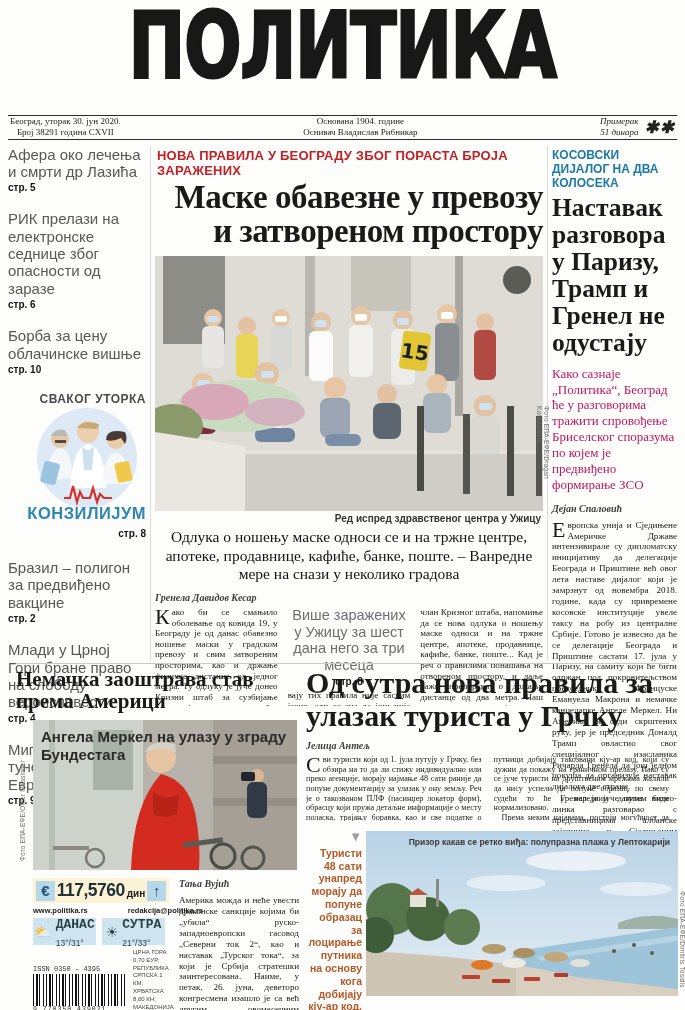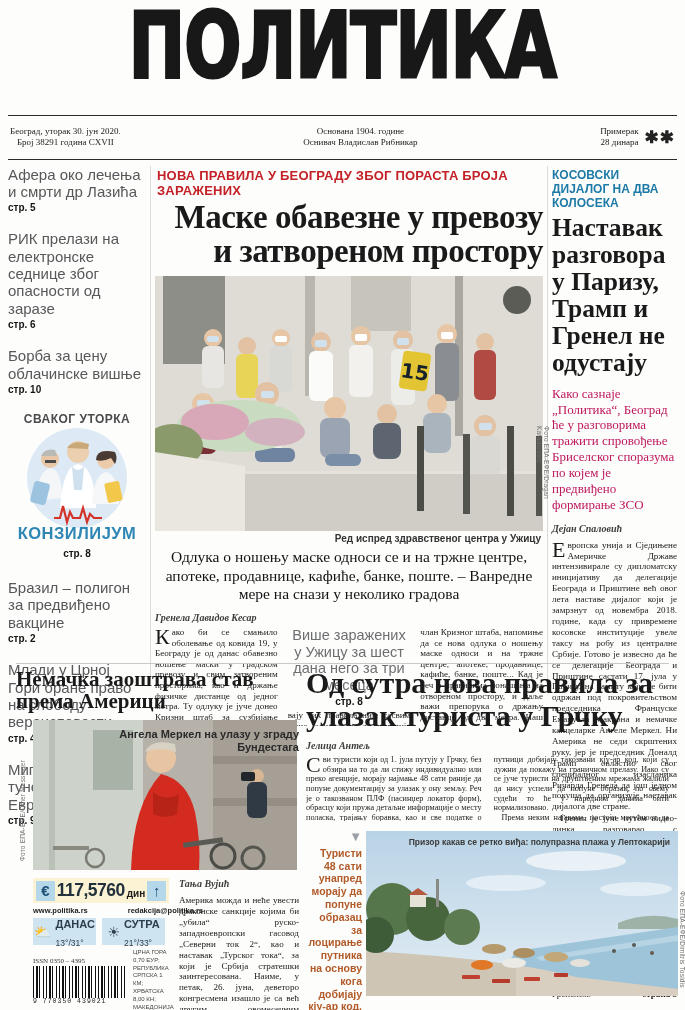--- a/index.html
+++ b/index.html
@@ -7,38 +7,38 @@
         font-family:"Liberation Serif",serif;color:#1a1a1a;overflow:hidden;}
   .inner{position:absolute;left:8px;right:8px;top:0;}
 
   
   .masthead{text-align:center;padding-top:6px;}
   .logo{display:inline-block;font-family:"DejaVu Sans",sans-serif;font-weight:bold;
         font-size:66px;letter-spacing:-1px;color:#181818;-webkit-text-stroke:2.2px #181818;
         transform:scale(1.02,1.38);transform-origin:center 70%;line-height:95px;}
   .dateline{display:flex;justify-content:space-between;align-items:center;
             border-top:1.3px solid #2a2a2a;border-bottom:1px solid #2a2a2a;
-            padding:10px 2px;margin-top:14px;font-size:9px;line-height:1.25;color:#222;}
+            padding:0 2px;margin-top:14px;font-size:9px;line-height:1.25;color:#222;}
   .dateline .c{text-align:center;}
-  .dateline .r{display:flex;align-items:center;gap:6px;text-align:right;}
+  .dateline .r{display:flex;align-items:center;gap:6px;text-align:right;font-style:italic;}
   .ed-marks{font-size:17px;font-weight:bold;letter-spacing:1px;}
 
   
   .topgrid{display:flex;margin-top:6px;height:515px;}
   .vrule{width:1px;background:#dcdcda;margin:0 4px;}
   .sidebar{width:138px;font-family:"Liberation Sans",sans-serif;}
   .lead{width:388px;}
   .kosovo{flex:1;}
 
   
   .sb-item{margin:0 0 17px 0;}
   .sb-title{font-size:15px;line-height:1.16;color:#57585a;}
   .pageref{font-family:"Liberation Sans",sans-serif;font-size:10px;font-weight:bold;color:#141414;}
   .sb-item .pageref{display:block;margin-top:2px;}
-  .promo{text-align:center;margin:4px 0 18px 0;}
+  .promo{text-align:right;margin:4px 0 18px 0;}
   .promo-head{font-size:12px;font-weight:bold;color:#4a4b4d;letter-spacing:.5px;}
   .promo-title{font-size:16.5px;font-weight:bold;color:#2e86b5;margin-top:-10px;letter-spacing:.5px;}
 
   
   .kicker{font-family:"Liberation Sans",sans-serif;font-size:13px;font-weight:bold;
           color:#c32127;letter-spacing:.2px;margin:2px 0 2px 2px;}
   .lead h1{font-size:33px;line-height:1.04;text-align:right;margin:2px 0 8px 0;
            font-weight:bold;letter-spacing:-.5px;}
   .photo{position:relative;}
   .photo svg{display:block;}
@@ -66,38 +66,38 @@
   .kbody{font-size:9.1px;line-height:1.2;text-align:justify;}
   .kbody p{margin:0 0 0 0;}
   .kbody p + p{text-indent:8px;margin-top:1px;}
 
   
   .hrule{position:absolute;left:8px;right:8px;top:663px;height:1px;background:#c9c9c7;}
   .bottom{position:absolute;left:8px;right:8px;top:666px;height:340px;}
   .germany{position:absolute;left:0;top:2px;width:283px;}
   .germany h2{font-size:21px;line-height:1.05;margin:0 0 8px 0;font-weight:bold;}
   .merkel-wrap{position:relative;margin-left:17px;}
-  .merkel-cap{position:absolute;left:22px;top:8px;font-family:"Liberation Sans",sans-serif;
-              font-size:11px;font-weight:bold;color:#2a2a2a;line-height:1.2;text-align:right;}
+  .merkel-cap{position:absolute;left:8px;top:8px;font-family:"Liberation Sans",sans-serif;
+              font-size:15px;font-weight:bold;color:#2a2a2a;line-height:1.2;}
   .g-info{display:flex;gap:10px;margin-top:8px;}
   .infobox{width:136px;margin-left:17px;font-family:"Liberation Sans",sans-serif;}
   .eurorow{display:flex;align-items:center;background:#fbf3d3;padding:2px 3px;gap:2px;}
   .chip{background:#b5d7ea;color:#1d4f74;font-weight:bold;display:flex;align-items:center;
         justify-content:center;width:20px;height:20px;font-size:15px;}
   .rate{font-size:17.5px;font-weight:bold;color:#21303c;letter-spacing:-.5px;}
   .din{font-size:10px;font-weight:bold;align-self:flex-end;padding-bottom:2px;}
   .links{display:flex;justify-content:space-between;font-size:7.5px;font-weight:bold;
          color:#222;margin:3px 0;gap:40px;}
   .wx{display:flex;gap:6px;}
   .wxbox{background:#cfe4f1;width:63px;height:27px;display:flex;align-items:center;
          justify-content:center;gap:4px;color:#2b3e4c;}
   .wxicon{font-size:14px;line-height:1;}
-  .wxlbl{font-size:11px;font-weight:bold;}
+  .wxlbl{font-size:13px;font-weight:bold;font-family:Liberation Mono, monospace;}
   .wxtemp{font-size:8.5px;}
-  .issn{font-size:7px;color:#333;margin-top:12px;font-family:Liberation Serif, serif;}
+  .issn{font-size:7px;color:#333;margin-top:20px;font-family:Liberation Mono, monospace;}
   .barcode{height:32px;width:92px;margin-top:1px;
      background:repeating-linear-gradient(90deg,#111 0 1px,#fff 1px 3px,#111 3px 5px,#fff 5px 6px,
        #111 6px 7px,#fff 7px 10px,#111 10px 11px,#fff 11px 13px);}
   .bcnum{font-size:6.5px;font-family:"Liberation Mono",monospace;letter-spacing:1px;}
   .prices{font-size:6px;color:#444;line-height:1.3;margin-top:4px;text-transform:uppercase;}
   .g-text{flex:1;font-size:9.1px;line-height:1.2;text-align:justify;}
   .g-text .byline{margin-bottom:5px;}
 
   .greece{position:absolute;left:290px;top:0;right:0;}
   .greece h2{font-size:30px;line-height:1.1;margin:0 0 8px 0;font-weight:bold;}
@@ -126,21 +126,21 @@
         <div>Београд, уторак 30. јун 2020.</div>
         <div>Број 38291 година CXVII</div>
       </div>
       <div class="c">
         <div>Основана 1904. године</div>
         <div>Оснивач Владислав Рибникар</div>
       </div>
       <div class="r">
         <div>
           <div>Примерак</div>
-          <div>28 динара</div>
+          <div>51 динара</div>
         </div>
         <div class="ed-marks">✱✱</div>
       </div>
     </div>
   </div>
 
   <div class="topgrid">
 
     <aside class="sidebar">
       <div class="sb-item">

